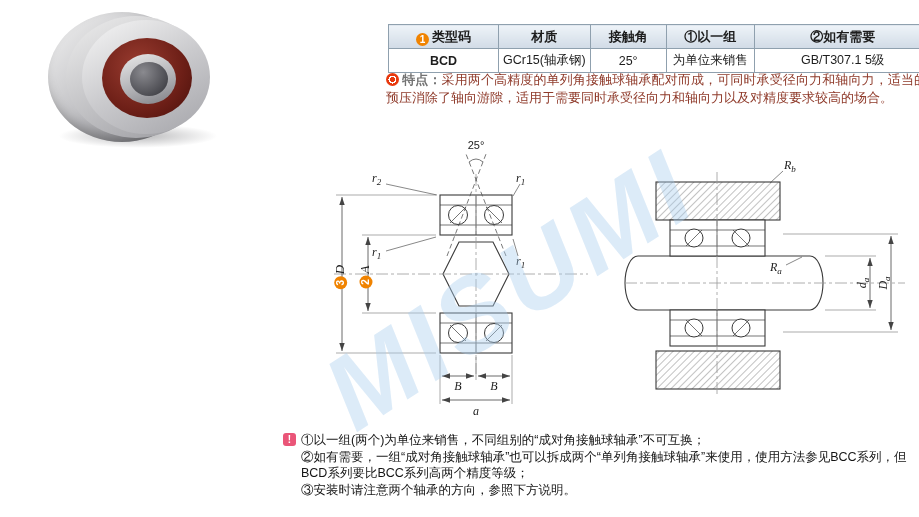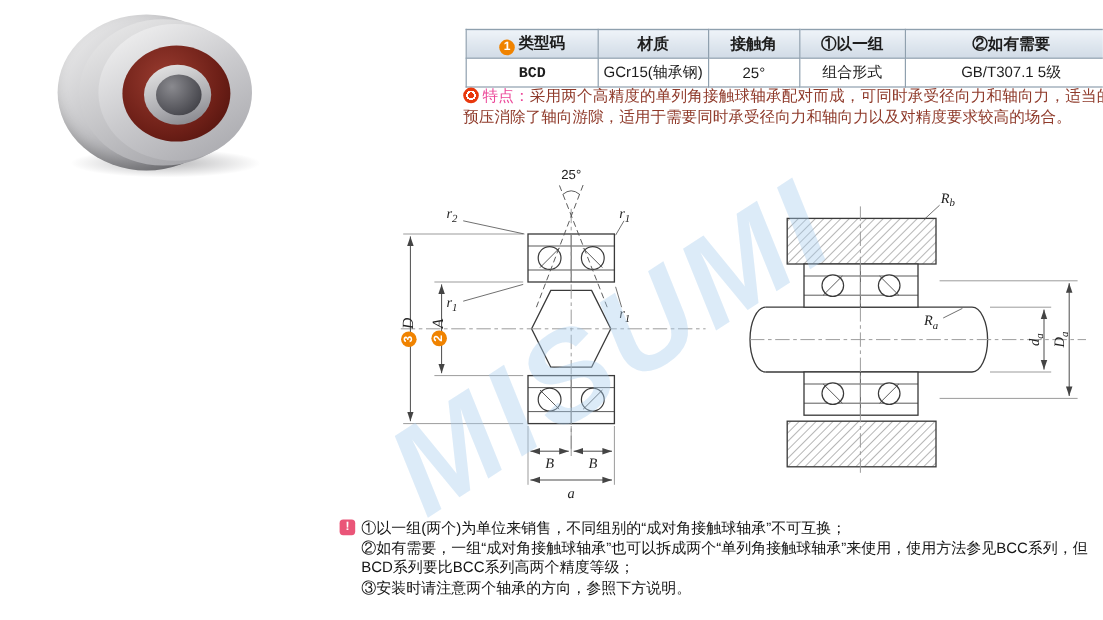--- a/index.html
+++ b/index.html
@@ -16,30 +16,30 @@
   .ph-face{left:40px;top:12px;width:128px;height:114px;background:linear-gradient(150deg,#f7f7f7,#cacacd 50%,#a4a4a9);}
   .ph-seal{left:60px;top:30px;width:90px;height:80px;background:radial-gradient(circle at 40% 35%,#9a3c30,#6d1f17 60%,#470f0a);}
   .ph-bore{left:78px;top:46px;width:56px;height:50px;background:linear-gradient(160deg,#eaeaea,#aeaeb2 60%,#7e7e84);}
   .ph-hole{left:88px;top:54px;width:38px;height:34px;background:radial-gradient(circle at 35% 30%,#8a8a8f,#4c4c52 70%,#303034);}
 
   
   .spec-table{position:absolute;left:368px;top:24px;border-collapse:collapse;table-layout:fixed;z-index:5;}
   .spec-table th,.spec-table td{border:1px solid #8fa0ae;text-align:center;padding:2px 4px;white-space:nowrap;overflow:hidden;}
   .spec-table th{background:linear-gradient(#eef3f8,#d1dbe6);font-size:13px;font-weight:bold;color:#1d1d1d;height:19px;}
   .spec-table td{font-size:12.5px;color:#1d1d1d;height:19px;background:#ffffff;}
-  .td-code{color:#0070c0;font-weight:bold;font-family:Liberation Mono, monospace;}
+  .td-code{color:#0070c0;font-weight:bold;}
 
   .circ{display:inline-block;width:13px;height:13px;border-radius:50%;background:#f08300;color:#fff;
         font:bold 10px/13px "Liberation Sans",sans-serif;text-align:center;vertical-align:-2px;margin-right:3px;font-style:normal;}
 
   
   .features{position:absolute;left:366px;top:71px;width:541px;font-size:13px;line-height:18px;color:#8f3a2a;z-index:5;text-align:justify;}
   .feat-icon{display:inline-block;width:13px;height:13px;border-radius:50%;vertical-align:-2px;margin-right:3px;
              background:radial-gradient(circle,#e8380d 0 2.5px,#fff 2.5px 4px,#e8380d 4px);}
-  .feat-label{font-weight:normal;color:#ec4899;}
+  .feat-label{font-weight:bold;color:#737373;}
 
   
   .drawing{position:absolute;left:300px;top:138px;z-index:2;}
   .lbl{font:italic 12px "Liberation Serif",serif;fill:#222;}
   .sub{font-size:9px;}
   .ang{font:11px "Liberation Sans",sans-serif;fill:#222;font-style:normal;}
   .dim-rot{position:absolute;z-index:4;display:flex;align-items:center;transform:rotate(-90deg);}
   .dl{font:italic 13px "Liberation Serif",serif;color:#222;margin-left:2px;}
 
   
@@ -82,21 +82,21 @@
       <th><span class="circ">1</span><span>类型码</span></th>
       <th>材质</th>
       <th>接触角</th>
       <th>①以一组</th>
       <th>②如有需要</th>
     </tr>
     <tr>
       <td class="td-code">BCD</td>
       <td>GCr15(轴承钢)</td>
       <td>25°</td>
-      <td>组合形式</td>
+      <td>为单位来销售</td>
       <td>GB/T307.1 5级</td>
     </tr>
   </tbody>
     </table>
 
   <div class="features">
     <span class="feat-icon"></span><span class="feat-label">特点：</span><span>采用两个高精度的单列角接触球轴承配对而成，可同时承受径向力和轴向力，适当的预压消除了轴向游隙，适用于需要同时承受径向力和轴向力以及对精度要求较高的场合。</span>
   </div>
 
   <div class="watermark">MISUMI</div>

